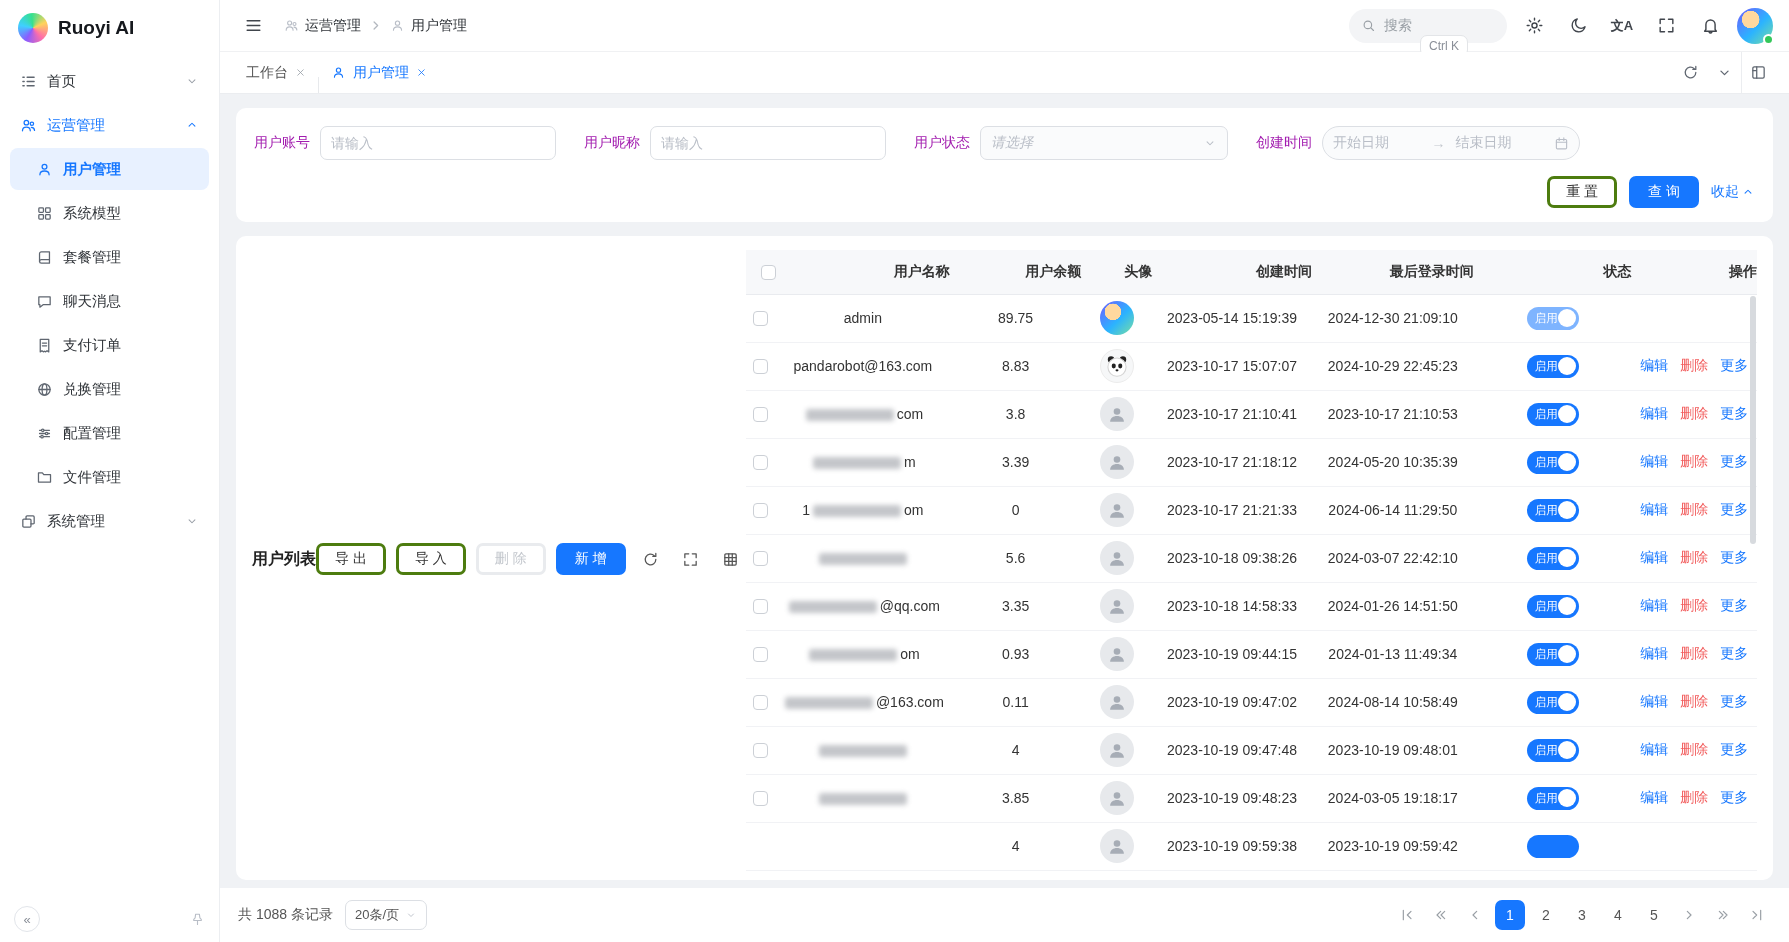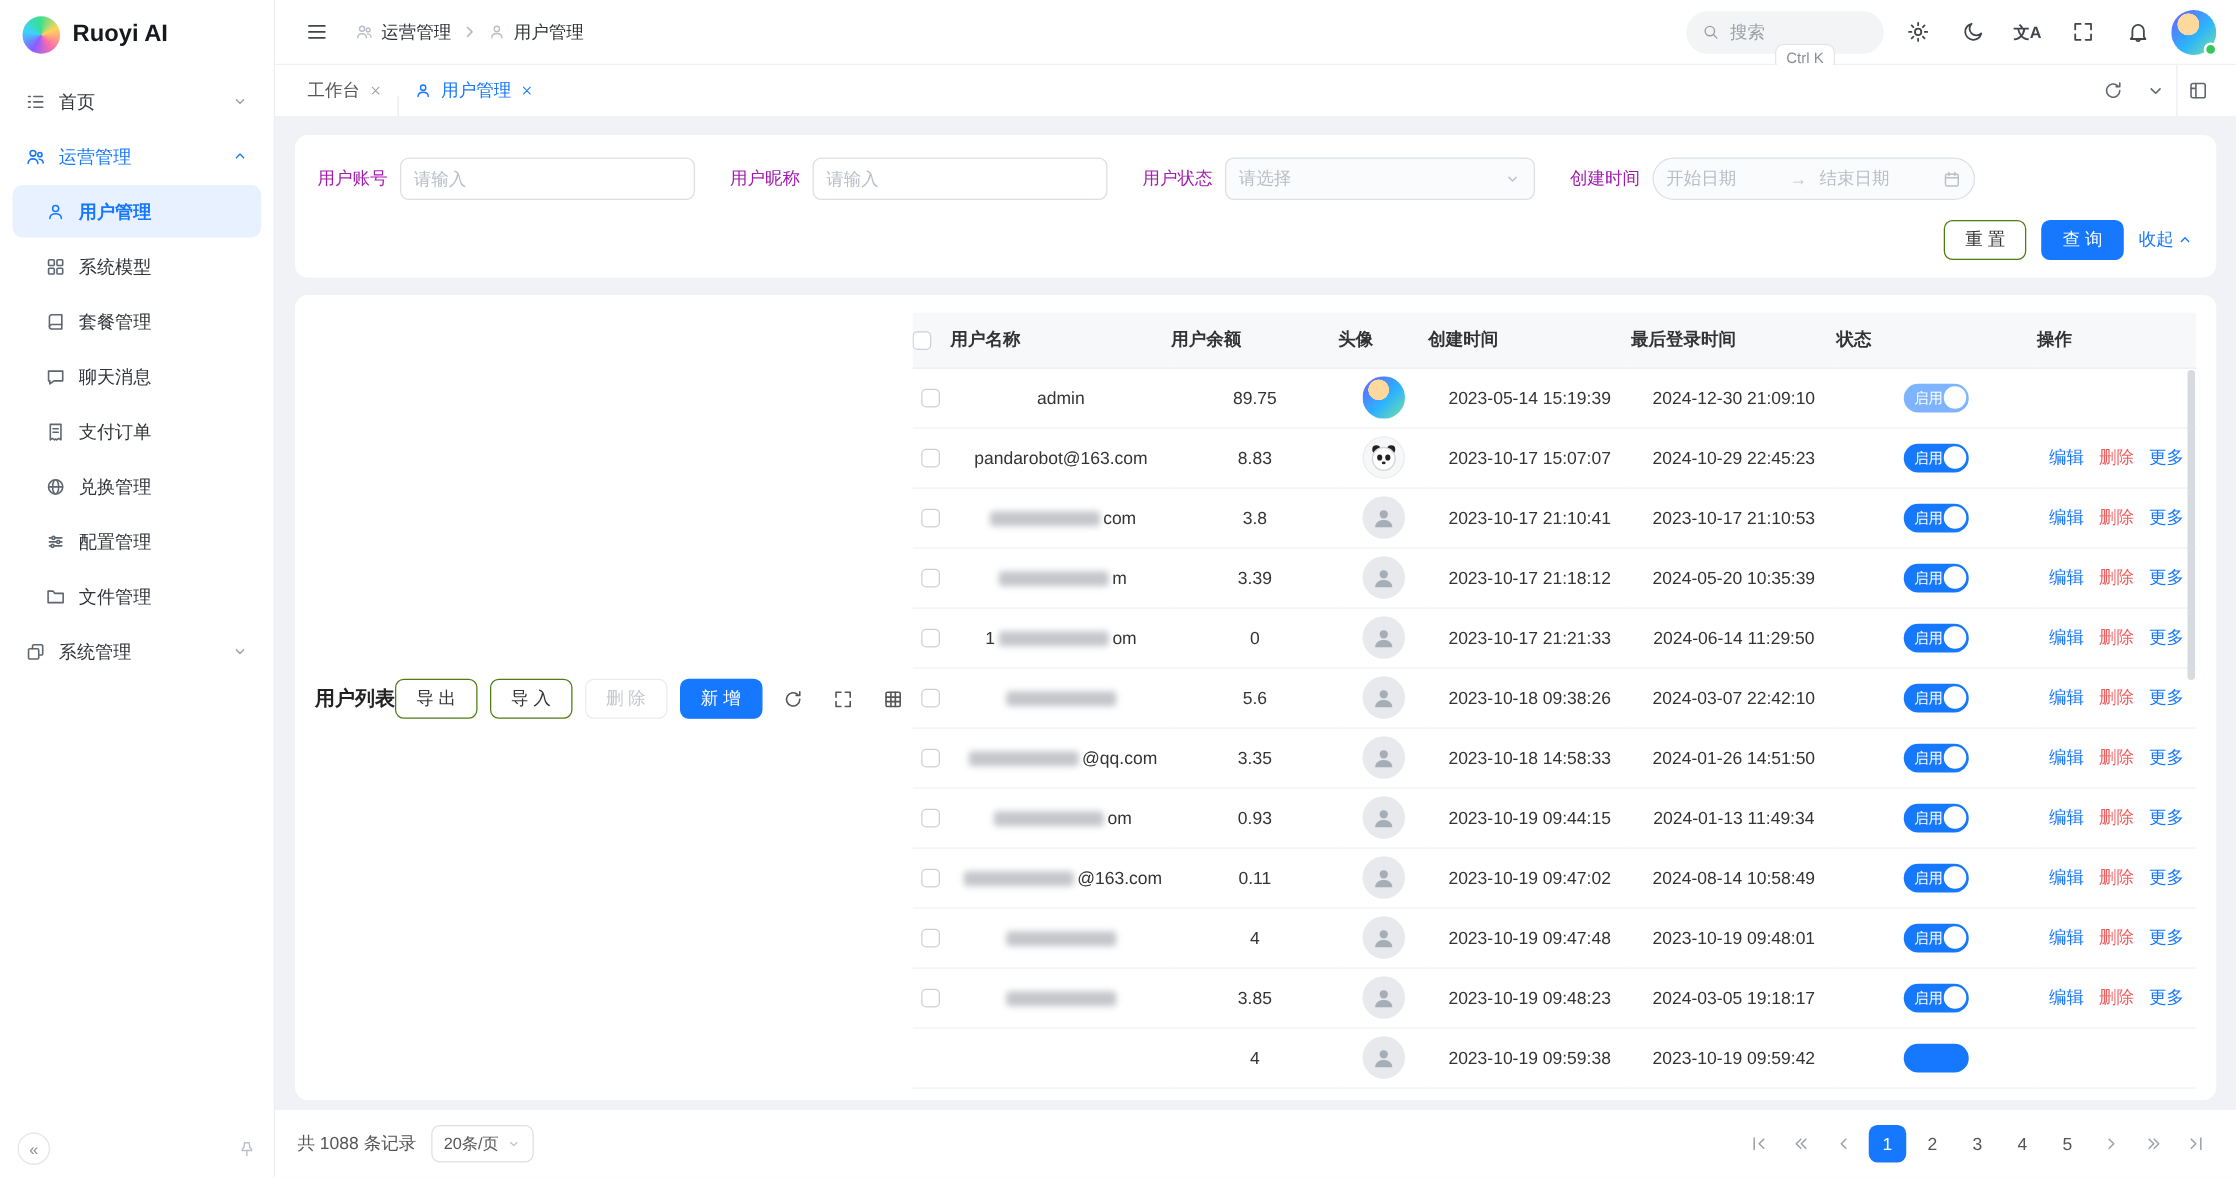--- a/index.html
+++ b/index.html
@@ -58,42 +58,42 @@
   .content { flex:1; min-height:0; padding:14px 16px 8px; display:flex; flex-direction:column; gap:14px; }
 
   
   .filter-card { background:#fff; border-radius:10px; padding:18px 18px 14px; flex:none; }
   .filter-row { display:flex; align-items:center; gap:28px; }
   .f-group { display:flex; align-items:center; gap:10px; }
   .f-label { white-space:nowrap; color:#a21caf; }
   .f-input { height:34px; width:236px; border:1px solid #dcdfe4; border-radius:7px; padding:0 10px; font-size:14px; color:#333; outline:none; font-family:inherit; }
   .f-input::placeholder { color:#b9bec7; }
   .f-select,.f-dates { height:34px; border:1px solid #dcdfe4; border-radius:7px; display:flex; align-items:center; padding:0 10px; color:#b9bec7; cursor:pointer; background:#fafbfc; }
-  .f-select { width:248px; justify-content:space-between; }
+  .f-select { width:248px; justify-content:space-between;font-style:italic; }
   .f-dates { width:258px; gap:10px;border-radius:17px; }
   .f-dates .ph { flex:1; }
   .arrow { color:#c3c7cd; }
   .mute { color:#b9bec7; }
   .filter-actions { display:flex; justify-content:flex-end; align-items:center; gap:12px; margin-top:16px; }
-  .btn { height:32px; padding:0 16px; border:1px solid #4d7c0f; border-radius:7px; background:#fff; color:#333; font-size:14px; cursor:pointer; font-family:inherit; white-space:nowrap; }
+  .btn { height:32px; padding:0 16px; border:3px solid #4d7c0f; border-radius:7px; background:#fff; color:#333; font-size:14px; cursor:pointer; font-family:inherit; white-space:nowrap; }
   .btn-primary { background:#1677ff; border-color:#1677ff; color:#fff; }
   .btn-disabled { color:#c3c7cd; border-color:#e9ebee; cursor:not-allowed; }
   .link-collapse { color:#1677ff; display:flex; align-items:center; gap:2px; cursor:pointer; }
   .link-collapse .ic { width:14px; height:14px; }
 
   
   .table-card { background:#fff; border-radius:10px; flex:1; min-height:0; display:flex; flex-direction:row; padding:14px 16px 0; }
   .table-head { display:flex; align-items:center; margin-bottom:12px; flex:none; }
   .table-title { font-size:16px; font-weight:600; color:#222; }
   .tools { margin-left:auto; display:flex; align-items:center; gap:10px; }
   .tool-icon { width:30px; height:30px; display:flex; align-items:center; justify-content:center; color:#555; cursor:pointer; }
   .tool-icon .ic,.tool-icon svg { width:17px; height:17px; }
   .table-wrap { flex:1; min-height:0; overflow:hidden; position:relative; }
   table { width:100%; border-collapse:collapse; table-layout:fixed; }
-  thead th { background:#f7f8fa; height:44px; font-size:14px; font-weight:700; color:#333; border-bottom:1px solid #e9ebef; text-align:left; }
+  thead th { background:#f7f8fa; height:44px; font-size:14px; font-weight:700; color:#333; border-bottom:1px solid #e9ebef; text-align:right; }
   tbody td { height:48px; border-bottom:1px solid #f1f2f5; text-align:center; font-size:14px; color:#333; }
   .cb { display:inline-block; width:15px; height:15px; border:1.5px solid #ccd0d6; border-radius:4px; background:#fff; vertical-align:middle; cursor:pointer; }
   .blur-bar { display:inline-block; width:88px; height:12px; border-radius:3px; background:#c4c6ca; filter:blur(2.5px); vertical-align:middle; margin:0 3px; }
   .av { display:inline-flex; width:34px; height:34px; border-radius:50%; align-items:center; justify-content:center; overflow:hidden; vertical-align:middle; }
   .av-default { background:#e7e9ec; }
   .av-default svg { width:22px; height:22px; }
   .av-panda { background:#f6f7f8; border:1px solid #ececec; }
   .av-panda svg { width:26px; height:26px; }
   .av-photo { background:radial-gradient(circle at 38% 32%,#ffd89e 0 26%,rgba(0,0,0,0) 27%),linear-gradient(135deg,#6f5bff,#2bb3ff 55%,#7ae0a0); }
   .toggle { display:inline-flex; align-items:center; position:relative; width:52px; height:23px; background:#1677ff; border-radius:12px; cursor:pointer; vertical-align:middle; }

